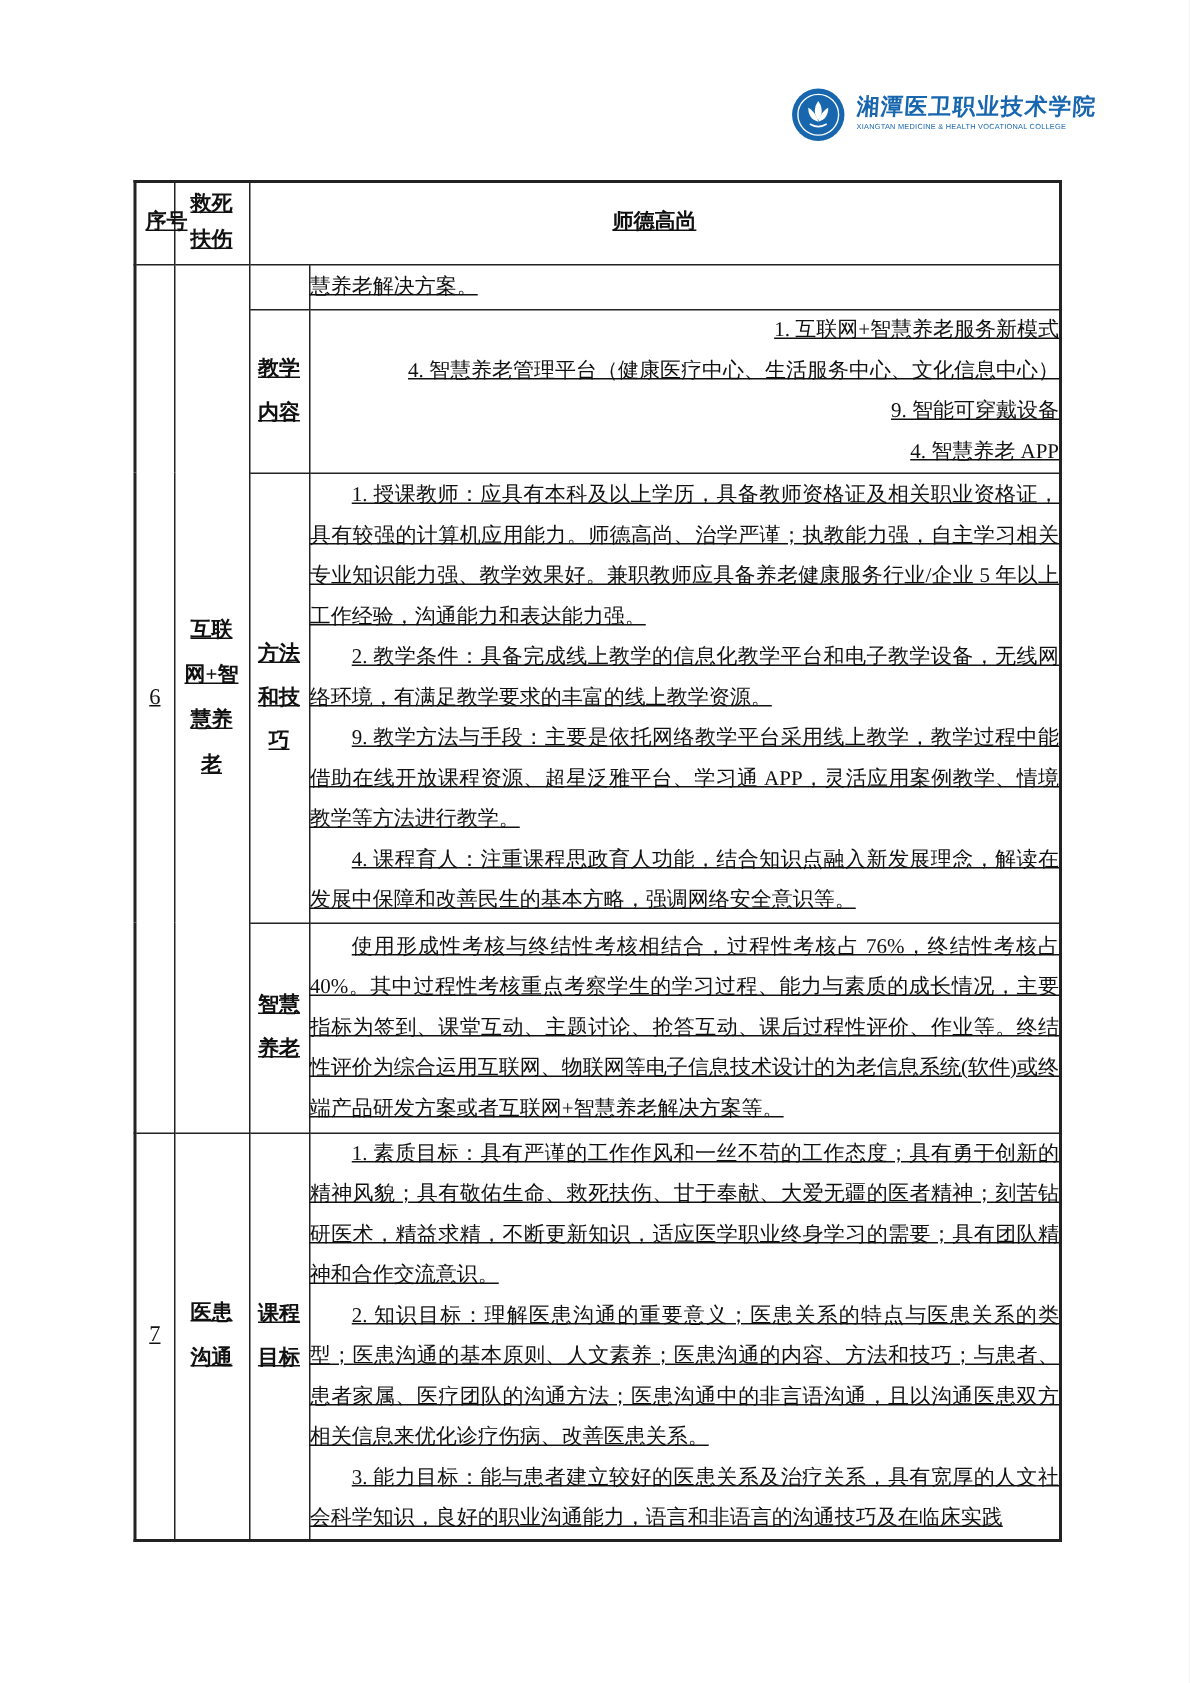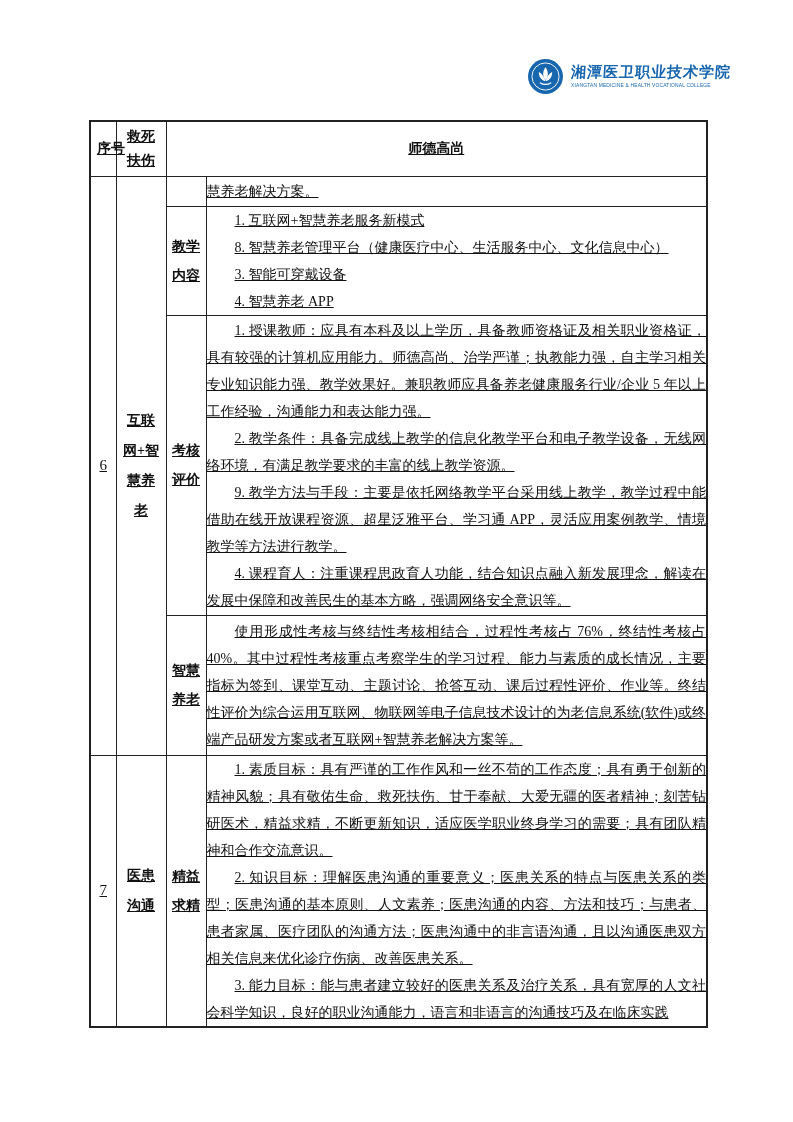--- a/index.html
+++ b/index.html
@@ -61,21 +61,21 @@
   }
   .sub-cell{text-align:center;font-weight:bold;}
   .sub-inner{
     display:block;width:32px;margin:12px auto;
     word-break:break-all;line-height:29px;
   }
   .desc-cell{padding:0 7px;}
   .desc-cell p{margin:0;line-height:27px;}
   .para{text-align:justify;text-indent:2em;}
   .para-cont{text-align:left;text-indent:0;}
-  .item{text-align:left;text-indent:2em;white-space:nowrap;overflow:hidden;}
+  .item{text-align:right;text-indent:2em;white-space:nowrap;overflow:hidden;}
 </style>
 </head>
 <body>
 
 <div class="page">
 
   <div class="logo">
     <svg class="logo-badge" viewBox="0 0 36 36">
       <circle cx="18" cy="18" r="17" fill="#1766ae"></circle>
       <circle cx="18" cy="18" r="13.2" fill="none" stroke="#ffffff" stroke-width="0.9"></circle>
@@ -123,29 +123,29 @@
         <p class="para-cont">慧养老解决方案。</p>
       </td>
     </tr>
 
     <tr style="height:107px;">
       <td class="sub-cell">
         <span class="sub-inner">教学内容</span>
       </td>
       <td class="desc-cell">
         <p class="item">1. 互联网+智慧养老服务新模式</p>
-        <p class="item">8. 智慧养老管理平台（健康医疗中心、生活服务中心、文化信息中心）</p>
-        <p class="item">3. 智能可穿戴设备</p>
+        <p class="item">4. 智慧养老管理平台（健康医疗中心、生活服务中心、文化信息中心）</p>
+        <p class="item">9. 智能可穿戴设备</p>
         <p class="item">4. 智慧养老 APP</p>
       </td>
     </tr>
 
     <tr style="height:300px;">
       <td class="sub-cell">
-        <span class="sub-inner">考核评价</span>
+        <span class="sub-inner">方法和技巧</span>
       </td>
       <td class="desc-cell">
         <p class="para">1. 授课教师：应具有本科及以上学历，具备教师资格证及相关职业资格证，具有较强的计算机应用能力。师德高尚、治学严谨；执教能力强，自主学习相关专业知识能力强、教学效果好。兼职教师应具备养老健康服务行业/企业 5 年以上工作经验，沟通能力和表达能力强。</p>
         <p class="para">2. 教学条件：具备完成线上教学的信息化教学平台和电子教学设备，无线网络环境，有满足教学要求的丰富的线上教学资源。</p>
         <p class="para">9. 教学方法与手段：主要是依托网络教学平台采用线上教学，教学过程中能借助在线开放课程资源、超星泛雅平台、学习通 APP，灵活应用案例教学、情境教学等方法进行教学。</p>
         <p class="para">4. 课程育人：注重课程思政育人功能，结合知识点融入新发展理念，解读在发展中保障和改善民生的基本方略，强调网络安全意识等。</p>
       </td>
     </tr>
 
     <tr style="height:140px;">
@@ -158,21 +158,21 @@
     </tr>
 
     <tr style="height:270px;">
       <td class="num-cell">
         <span>7</span>
       </td>
       <td class="course-cell">
         <span class="course-inner">医患沟通</span>
       </td>
       <td class="sub-cell">
-        <span class="sub-inner">精益求精</span>
+        <span class="sub-inner">课程目标</span>
       </td>
       <td class="desc-cell">
         <p class="para">1. 素质目标：具有严谨的工作作风和一丝不苟的工作态度；具有勇于创新的精神风貌；具有敬佑生命、救死扶伤、甘于奉献、大爱无疆的医者精神；刻苦钻研医术，精益求精，不断更新知识，适应医学职业终身学习的需要；具有团队精神和合作交流意识。</p>
         <p class="para">2. 知识目标：理解医患沟通的重要意义；医患关系的特点与医患关系的类型；医患沟通的基本原则、人文素养；医患沟通的内容、方法和技巧；与患者、患者家属、医疗团队的沟通方法；医患沟通中的非言语沟通，且以沟通医患双方相关信息来优化诊疗伤病、改善医患关系。</p>
         <p class="para">3. 能力目标：能与患者建立较好的医患关系及治疗关系，具有宽厚的人文社会科学知识，良好的职业沟通能力，语言和非语言的沟通技巧及在临床实践</p>
       </td>
     </tr>
   </tbody>
     </table>
 

